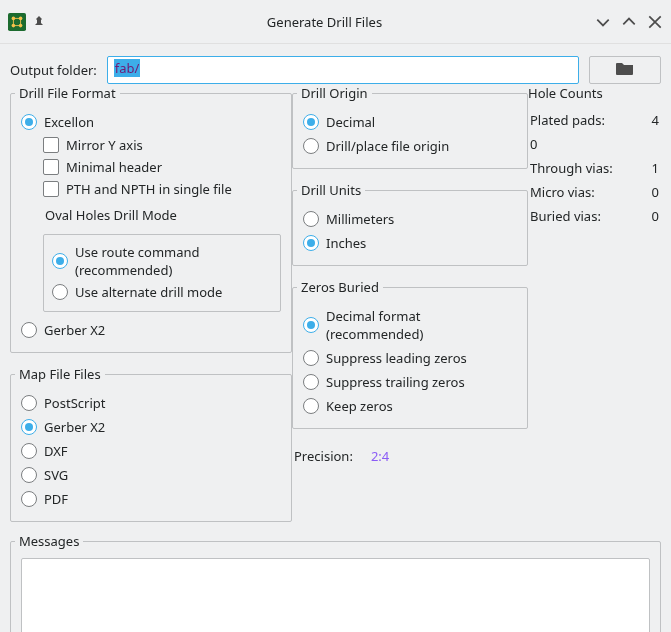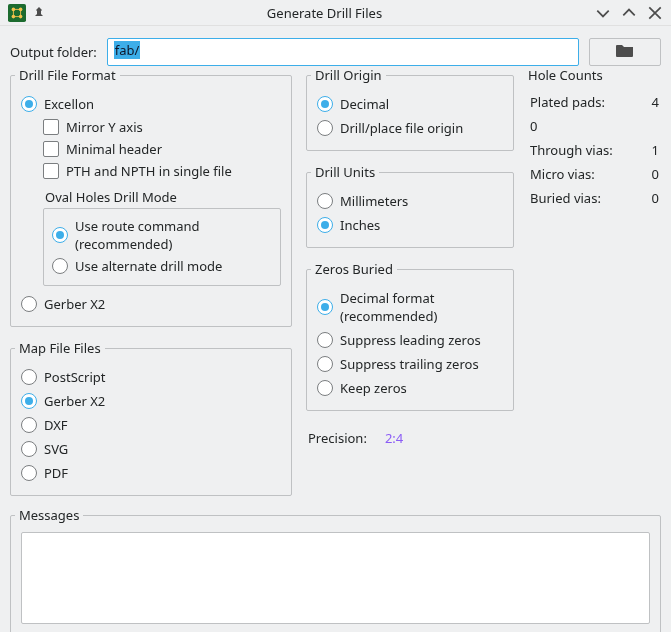--- a/index.html
+++ b/index.html
@@ -9,21 +9,21 @@
     font-size: 13px;
     background: #eff0f1;
     color: #232627;
     width: 671px;
     height: 632px;
     overflow: hidden;
   }
   .titlebar {
     display: flex;
     align-items: center;
-    height: 26px;
+    height: 44px;
     padding: 0 8px;
     background: #eff0f1;
     border-bottom: 1px solid #e0e0e0;
   }
   .titlebar .app-icon {
     width: 18px; height: 18px; margin-right: 6px;
   }
   .titlebar .pin-icon { width: 14px; height: 14px; margin-right: 8px; }
   .titlebar .title { flex: 1; text-align: center; font-size: 13px; }
   .titlebar .win-controls { display: flex; gap: 10px; align-items: center; }
@@ -34,33 +34,33 @@
   .output-input {
     flex: 1;
     height: 28px;
     border: 1px solid #3daee9;
     border-radius: 2px;
     padding: 2px 6px;
     font-size: 13px;
     background: #fff;
     color: #232627;
   }
-  .output-input .sel { background: #3daee9; color: #0f172a; padding: 0 1px; }
+  .output-input .sel { background: #3daee9; color: #701a75; padding: 0 1px; }
   .browse-btn {
     width: 72px; height: 28px;
     border: 1px solid #bfc1c3;
     background: #eff0f1;
     border-radius: 2px;
     display: flex; align-items: center; justify-content: center;
     cursor: pointer;
   }
-  .columns { display: flex; gap: 14px; }
+  .columns { display: flex; }
   .col { display: flex; flex-direction: column; gap: 12px; }
   .col1 { width: 282px; }
-  .col2 { width: 208px; }
+  .col2 { width: 236px; }
   .col3 { flex: 1; }
   fieldset {
     border: 1px solid #bfc1c3;
     border-radius: 2px;
     margin: 0;
     padding: 8px 10px 10px 10px;
     position: relative;
   }
   legend {
     padding: 0 4px;
@@ -98,21 +98,21 @@
     flex-shrink: 0;
     background: #fff;
   }
   .sub { margin-left: 22px; }
   .sub .option { padding: 2px 0; }
   .subgroup-title { margin: 6px 0 2px 2px; }
   .inner-box {
     border: 1px solid #bfc1c3;
     border-radius: 2px;
     padding: 6px 8px 8px 8px;
-    margin-top: 2px;
+    margin-top: 10px;
   }
   .hole-counts-title { margin: 0 0 6px 0; }
   .count-row {
     display: flex;
     justify-content: space-between;
     padding: 3px 2px;
   }
   .precision-row { display: flex; gap: 18px; padding: 6px 2px; color:#232627; }
   .precision-row .val { color: #8b5cf6; }
   .messages-box {

